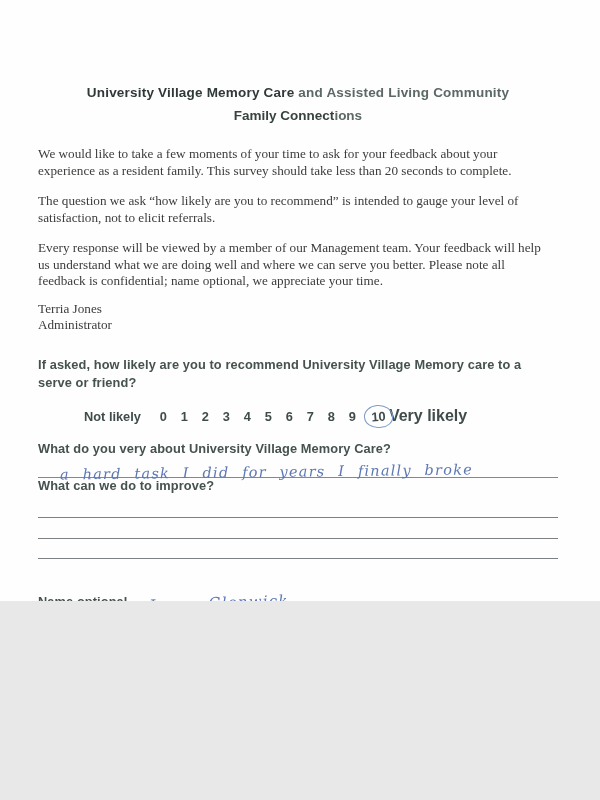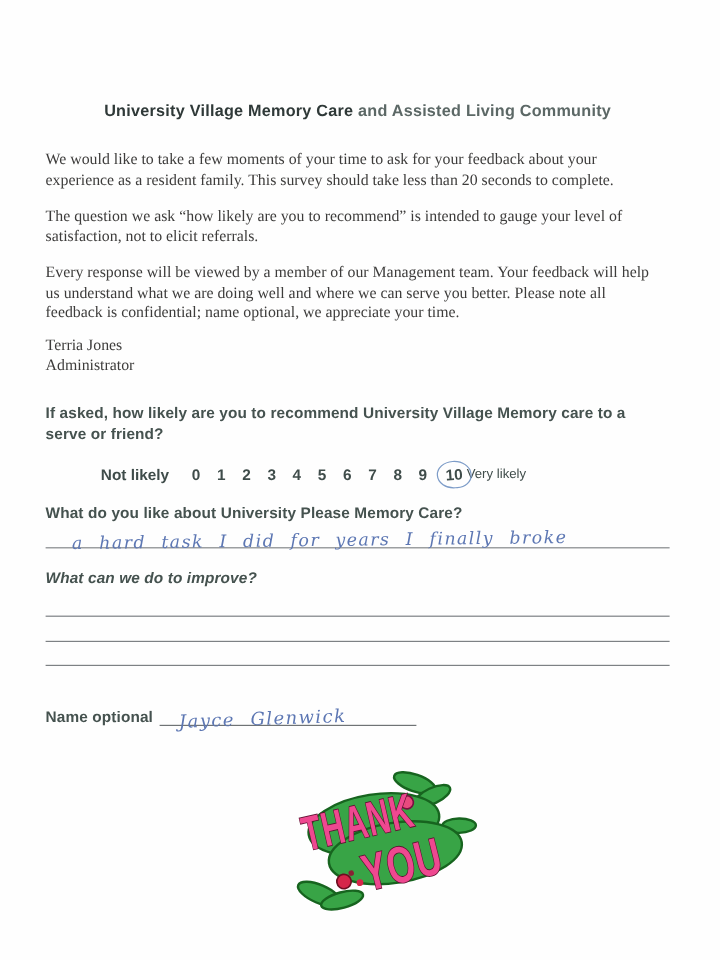--- a/index.html
+++ b/index.html
@@ -1,19 +1,19 @@
 <!DOCTYPE html>
 <html><head>
 <meta charset="utf-8">
 <style>
   * { margin:0; padding:0; box-sizing:border-box; }
   html,body { background:#e8e8e8; }
   .page {
     position:relative;
-    width:600px; height:800px;
+    width:600px; height:601px;
     margin:0 auto;
     background:#fefefe;
     font-family:"Liberation Sans", sans-serif;
     overflow:hidden;
   }
   .content { padding:84px 42px 0 38px; }
 
   
   .title { text-align:center; font-weight:bold; font-size:13.5px; letter-spacing:.2px; color:#2f3938; line-height:18px; }
   .title .fade { color:#5c6866; }
@@ -42,37 +42,37 @@
   .rating { display:flex; align-items:center; margin-top:13px; margin-left:46px; color:#3f4c4a; }
   .rating .lo { font-size:12.8px; font-weight:bold; margin-right:12px; }
   .rating .num { font-size:12.8px; font-weight:bold; width:21px; text-align:center; }
   .circle {
     display:inline-flex; align-items:center; justify-content:center;
     min-width:29px; height:23px; margin:0 -3px 0 1px;
     border:1.6px solid #7d9cc8; border-radius:55% 60% 50% 58%;
     transform:rotate(-4deg);
   }
   .circle .num { width:auto; }
-  .rating .hi { font-size:11px; font-weight:normal; margin-left:-1px; }
+  .rating .hi { font-size:16px; font-weight:bold; margin-left:-1px; }
 
   
   .hw {
     font-family:"DejaVu Serif", serif; font-style:italic;
     color:#5d77b3; font-size:14.5px; letter-spacing:1.2px; word-spacing:7px;
     white-space:nowrap;
   }
   .like-label { margin-top:13px; }
   .hw-area { margin-top:1px; }
   .hw-line { height:21px; border-bottom:1.5px solid #84888b; position:relative; }
   .hw-line .hw { position:absolute; bottom:-3px; }
   .hw-line:nth-child(1) .hw { left:22px; transform:rotate(-.7deg); }
   .hw-line:nth-child(2) .hw { left:8px;  transform:rotate(-.4deg); }
   .hw-line:nth-child(3) .hw { left:14px; transform:rotate(-.6deg); }
 
-  .improve-label { margin-top:17px; display:block;font-style:italic; }
+  .improve-label { margin-top:0; display:block; }
   .blank-area { margin-top:5px; }
   .blank-line { height:20.5px; border-bottom:1.5px solid #7d8184; }
 
   
   .name-row { margin-top:32px; display:flex; align-items:flex-end; }
   .name-underline {
     display:inline-block; width:214px; margin-left:6px;
     border-bottom:1.5px solid #6f7375; position:relative; height:18px;
   }
   .name-underline .hw { position:absolute; left:16px; bottom:-4px; font-size:15px; transform:rotate(-2deg); }
@@ -81,20 +81,23 @@
   .sticker { position:absolute; left:238px; top:642px; width:164px; height:120px; }
 </style>
 </head>
 <body>
 
 <div class="page">
   <div class="content">
 
     <div class="title">
       <span>University Village Memory Care </span><span class="fade">and Assisted Living Community</span>
+    </div>
+    <div class="title2">
+      <span>Family Connect</span><span class="fade">ions</span>
     </div>
 
     <p class="body-p first-p">We would like to take a few moments of your time to ask for your feedback about your experience as a resident family. This survey should take less than 20 seconds to complete.</p>
     <p class="body-p">The question we ask “how likely are you to recommend” is intended to gauge your level of satisfaction, not to elicit referrals.</p>
     <p class="body-p">Every response will be viewed by a member of our Management team. Your feedback will help us understand what we are doing well and where we can serve you better. Please note all feedback is confidential; name optional, we appreciate your time.</p>
 
     <div class="sig-name">Terria Jones</div>
     <div class="sig-title">Administrator</div>
 
     <div class="question">If asked, how likely are you to recommend University Village Memory care to a serve or friend?</div>
@@ -110,21 +113,21 @@
       <span class="num">6</span>
       <span class="num">7</span>
       <span class="num">8</span>
       <span class="num">9</span>
       <span class="circle">
         <span class="num">10</span>
       </span>
       <span class="hi">Very likely</span>
     </div>
 
-    <div class="q-label like-label">What do you like about University Please Memory Care?</div>
+    <div class="q-label like-label">What do you very about University Village Memory Care?</div>
     <div class="hw-area">
       <div class="hw-line">
         <span class="hw">a hard task I did for years I finally broke</span>
       </div>
     </div>
 
     <span class="q-label improve-label">What can we do to improve?</span>
     <div class="blank-area">
       <div class="blank-line"></div>
       <div class="blank-line"></div>

